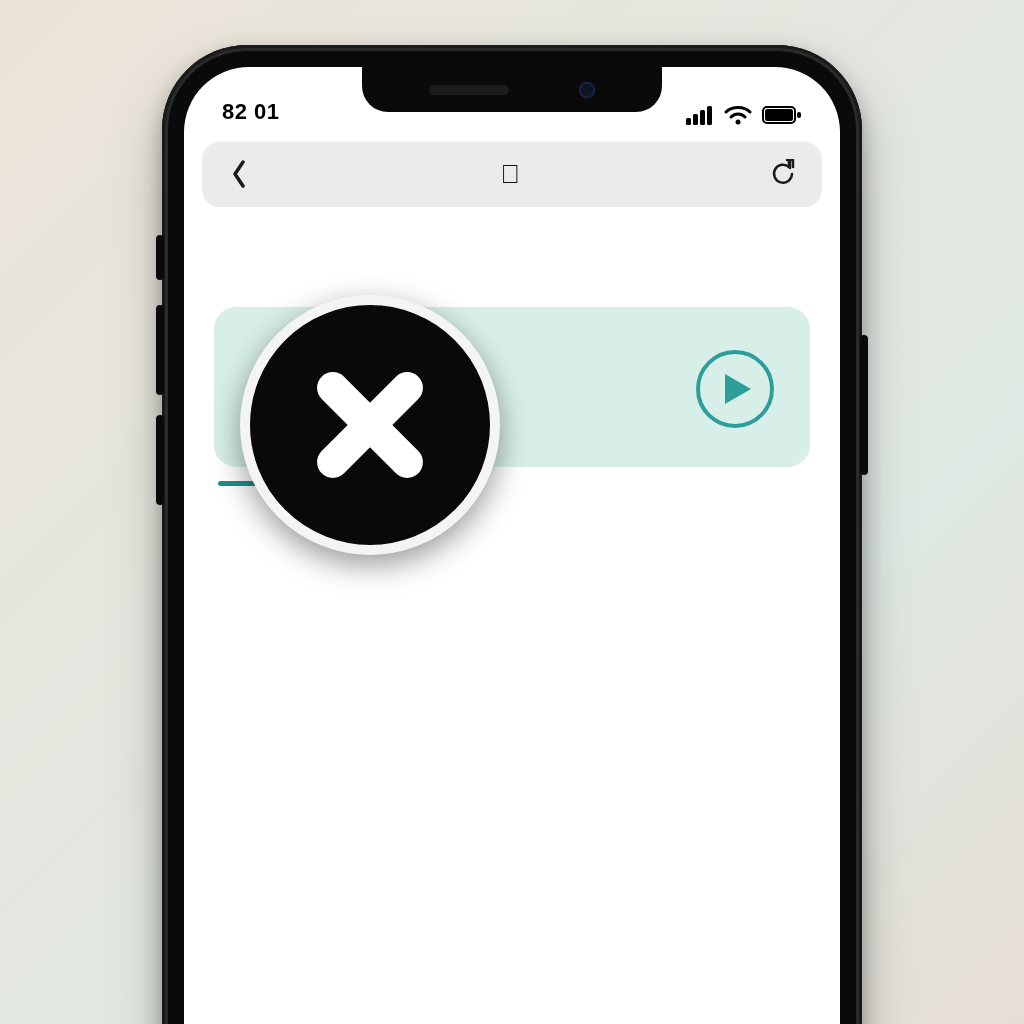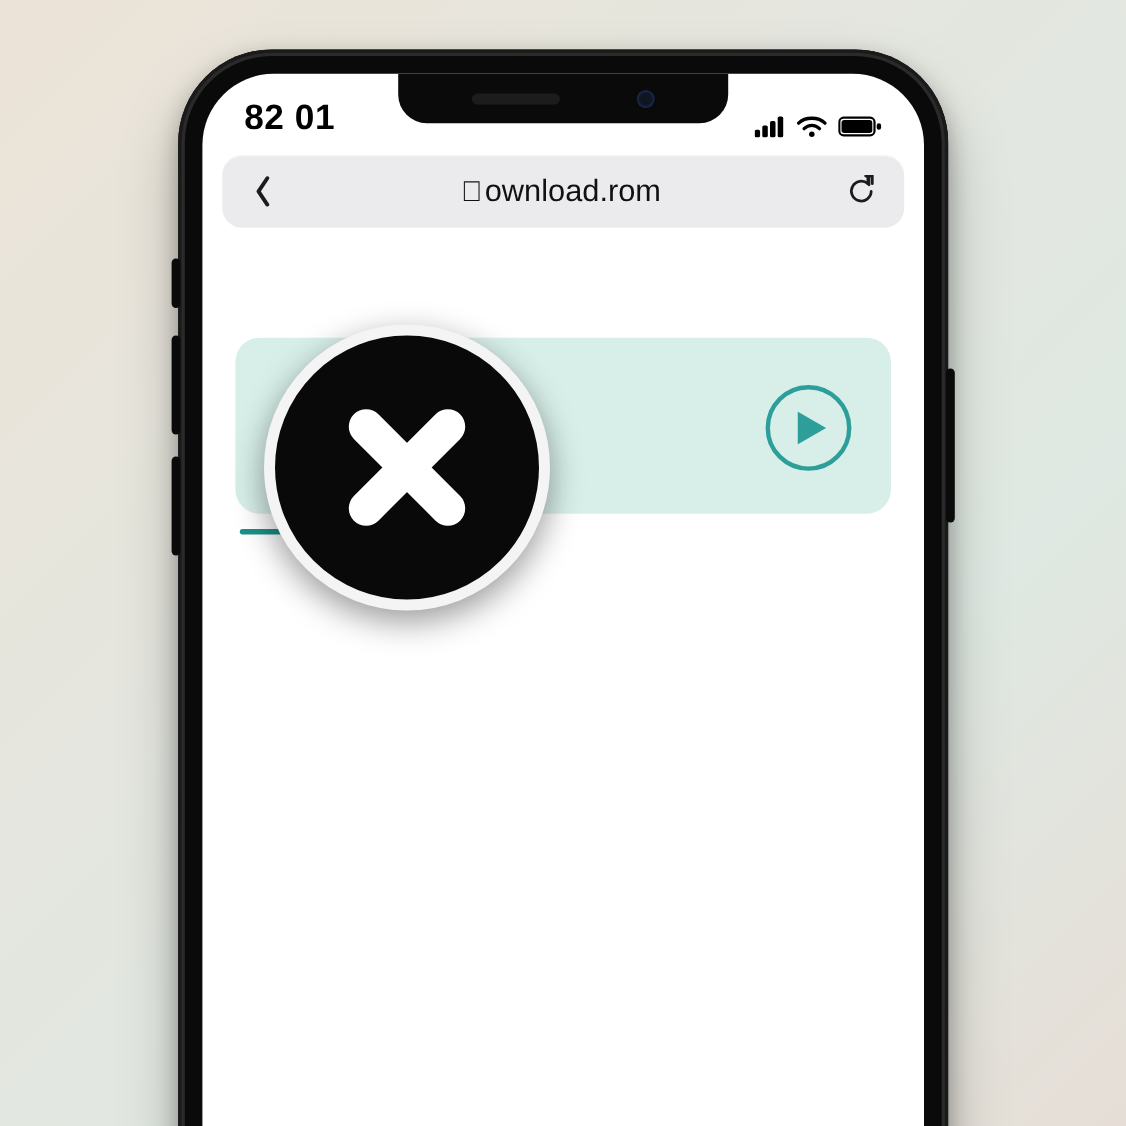--- a/index.html
+++ b/index.html
@@ -61,21 +61,21 @@
              box-shadow: inset 0 0 3px #2a4a9a, 0 0 0 3px #0a0a0a; margin-left:30px;}
 
   
   .status-bar {
     position: relative;
     height: 60px;
     display: flex;
     align-items: flex-end;
     justify-content: space-between;
     padding: 0 38px 2px;
-    font-size: 32px;
+    font-size: 22px;
     font-weight: 600;
     letter-spacing: .5px;
   }
   .status-right { display:flex; align-items:center; gap:10px; }
   .signal-icon, .wifi-icon, .battery-icon { display:inline-block; }
   .signal-icon svg, .wifi-icon svg, .battery-icon svg { display:block; }
 
   
   .toolbar { padding: 14px 18px 0; }
   .address-bar {
@@ -192,21 +192,20 @@
 
     <div class="toolbar">
       <div class="address-bar">
         <span class="chev">
           <svg viewBox="0 0 16 28">
               <polyline points="12,2 4,14 12,26"></polyline>
             </svg>
         </span>
         <span class="url-wrap">
           <span class="apple-glyph"></span>
-          <span>ownload.rom</span>
         </span>
         <span class="reload">
           <svg viewBox="0 0 30 30">
             <path d="M24 15 a9 9 0 1 1 -3 -7"></path>
             <line x1="21" y1="2" x2="21" y2="8"></line>
             <line x1="21" y1="8" x2="27" y2="8" stroke-width="0"></line>
             <polyline points="19,1 25,1 25,8" fill="none"></polyline>
             <line x1="22" y1="1" x2="22" y2="9"></line>
           </svg>
         </span>

